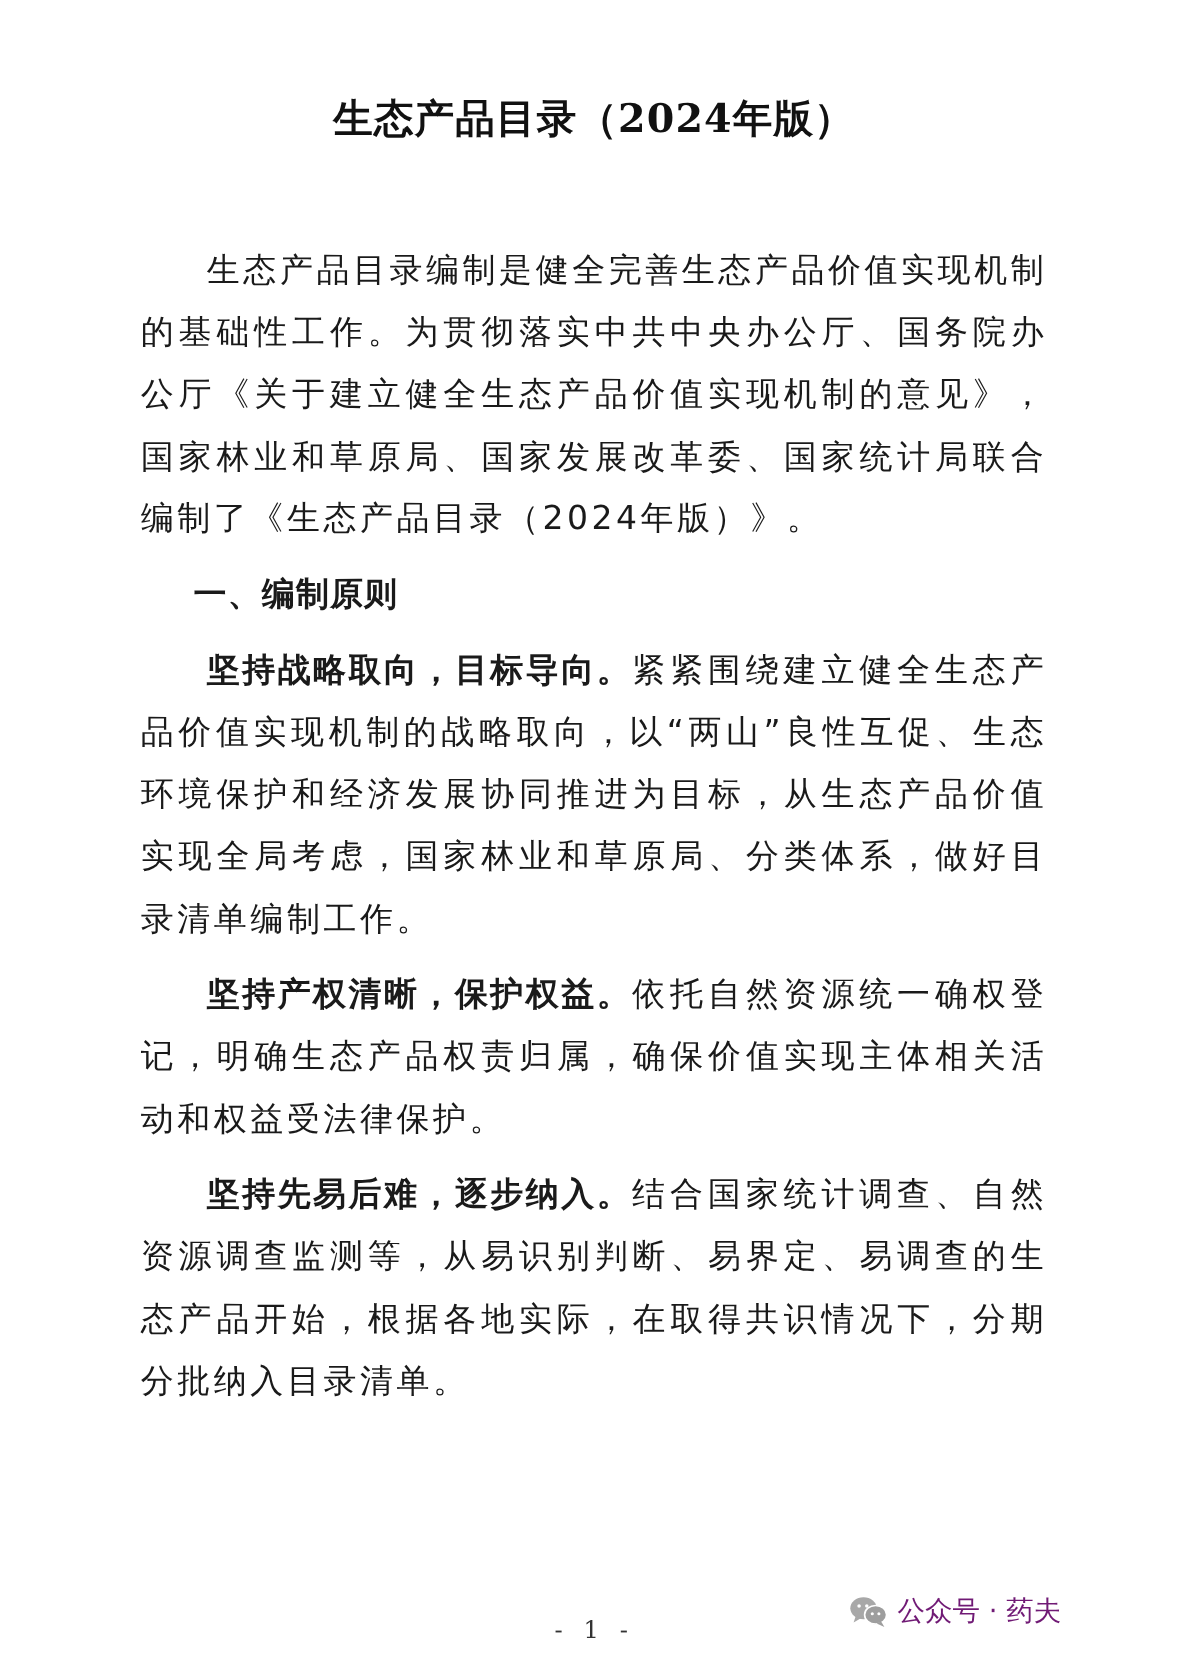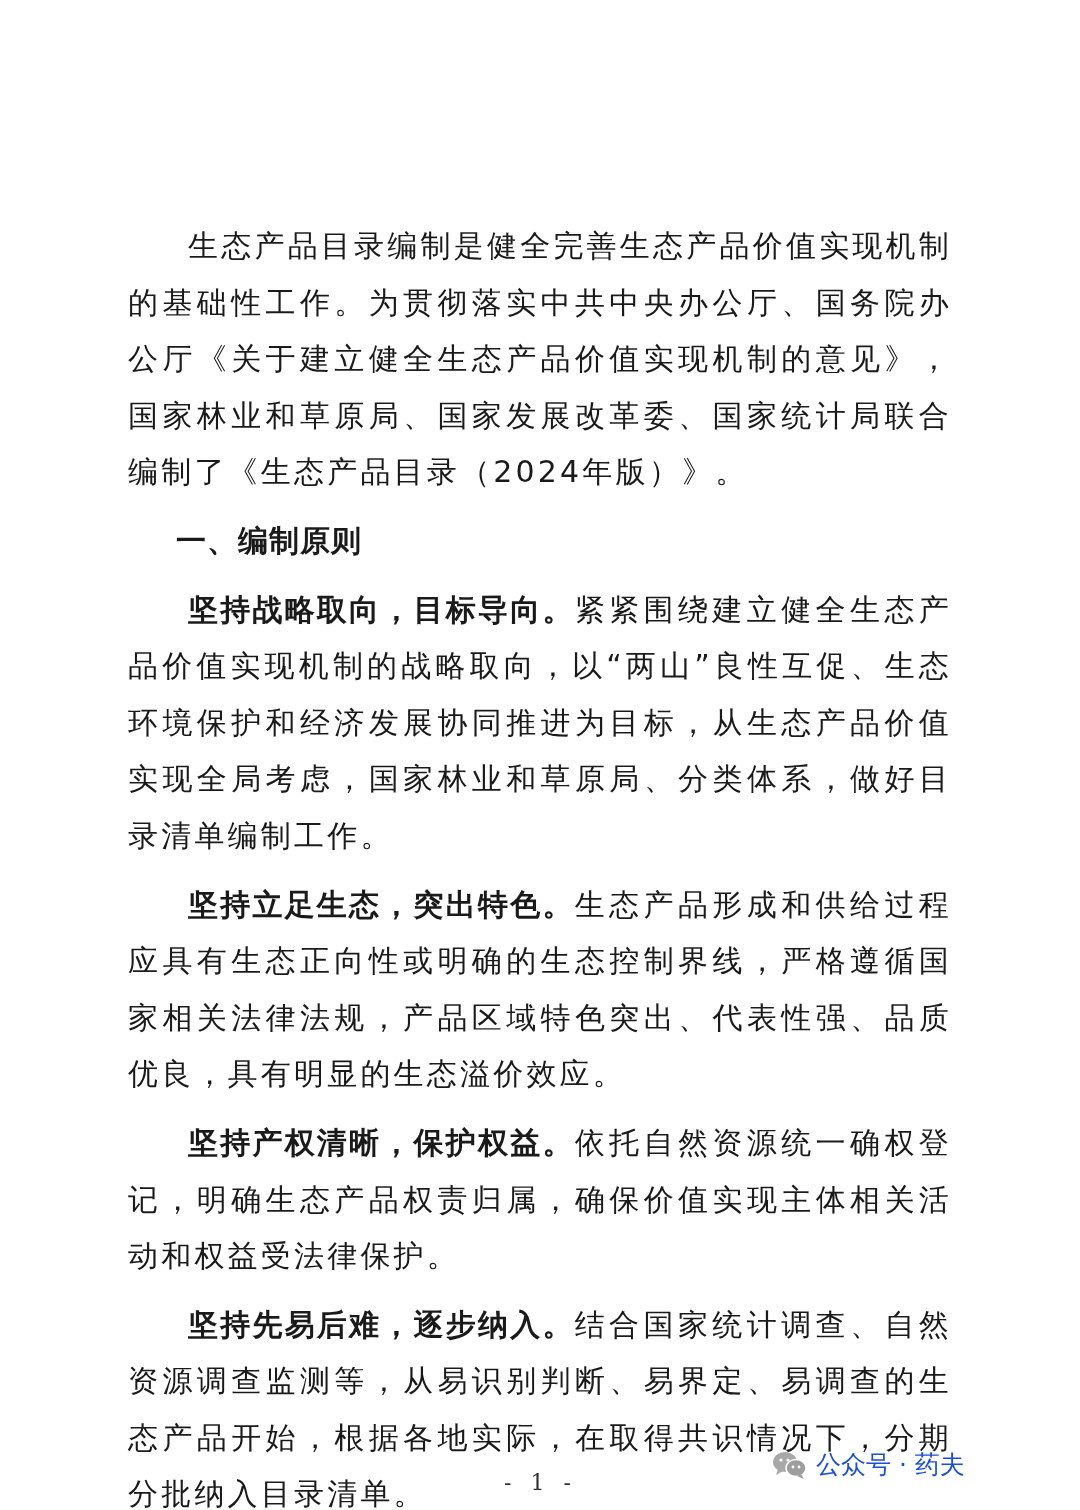--- a/index.html
+++ b/index.html
@@ -15,39 +15,37 @@
     letter-spacing: 3.2px; color: #1a1a1a; text-align: justify;
   }
   .para { margin: 12px; text-indent: 2em; }
   .heading { margin: 0; text-indent: 2em; font-weight: bold; letter-spacing: 1px; }
   .lead { font-weight: bold; letter-spacing: 1px; }
   .footer-page {
     position: absolute; left: 504px; top: 1470px; font-family: "DejaVu Serif", serif; font-size: 22px; color: #333; letter-spacing: 6px;
   }
   .watermark {
     position: absolute; left: 772px; top: 1448px; display: flex; align-items: center; gap: 8px;
-    font-family: "DejaVu Sans", sans-serif; font-size: 25px; color: #1d4ed8;
+    font-family: "DejaVu Sans", sans-serif; font-size: 25px; color: #701a75;
   }
   .wm-icon { width: 36px; height: 30px; position: relative; }
 </style>
 </head>
 <body>
 
 <div class="page">
+  <div class="title">生态产品目录（2024年版）</div>
 
   <div class="body">
     <p class="para">生态产品目录编制是健全完善生态产品价值实现机制的基础性工作。为贯彻落实中共中央办公厅、国务院办公厅《关于建立健全生态产品价值实现机制的意见》，国家林业和草原局、国家发展改革委、国家统计局联合编制了《生态产品目录（2024年版）》。</p>
 
     <p class="heading">一、编制原则</p>
 
     <p class="para">
       <span class="lead">坚持战略取向，目标导向。</span><span>紧紧围绕建立健全生态产品价值实现机制的战略取向，以“两山”良性互促、生态环境保护和经济发展协同推进为目标，从生态产品价值实现全局考虑，国家林业和草原局、分类体系，做好目录清单编制工作。</span>
-    </p>
-    <p class="para">
-      <span class="lead">坚持立足生态，突出特色。</span><span>生态产品形成和供给过程应具有生态正向性或明确的生态控制界线，严格遵循国家相关法律法规，产品区域特色突出、代表性强、品质优良，具有明显的生态溢价效应。</span>
     </p>
     <p class="para">
       <span class="lead">坚持产权清晰，保护权益。</span><span>依托自然资源统一确权登记，明确生态产品权责归属，确保价值实现主体相关活动和权益受法律保护。</span>
     </p>
     <p class="para">
       <span class="lead">坚持先易后难，逐步纳入。</span><span>结合国家统计调查、自然资源调查监测等，从易识别判断、易界定、易调查的生态产品开始，根据各地实际，在取得共识情况下，分期分批纳入目录清单。</span>
     </p>
 
   </div>
 

